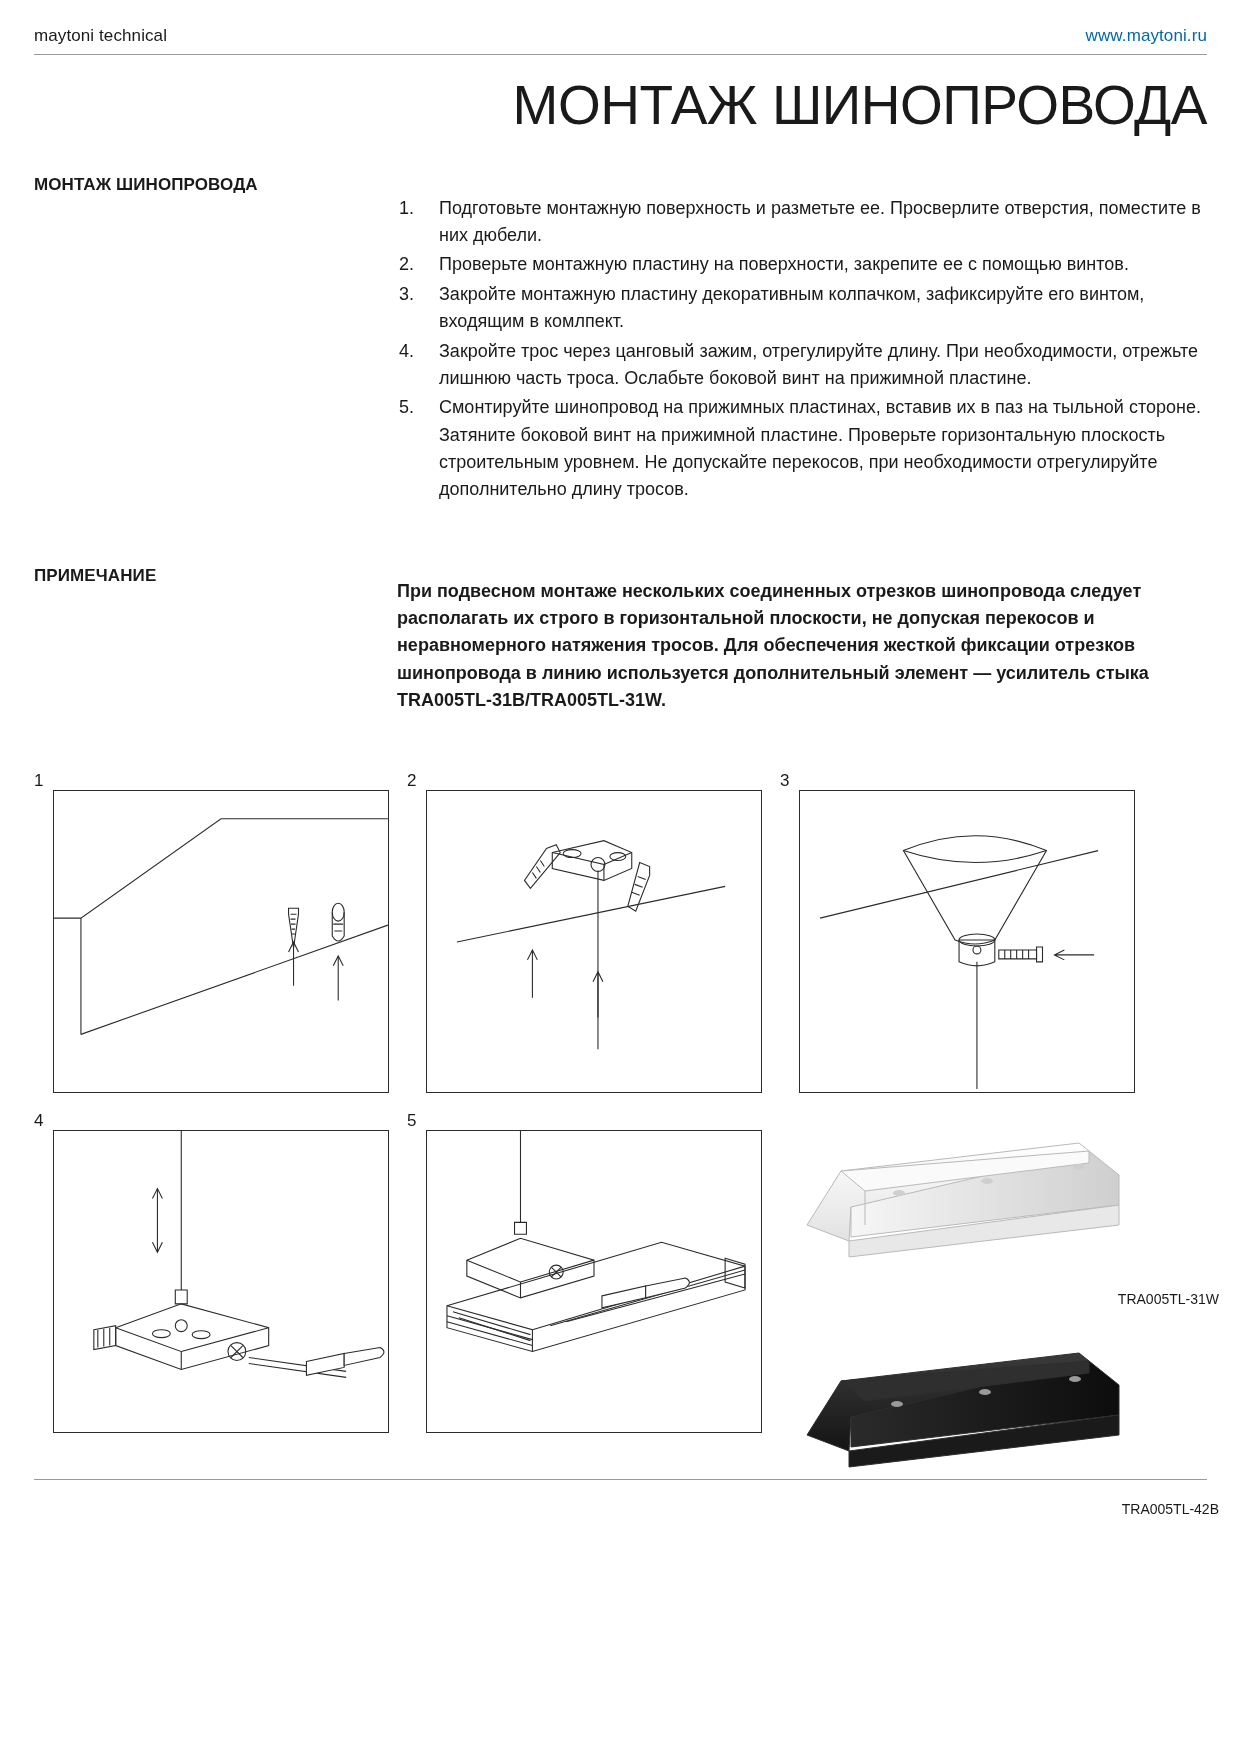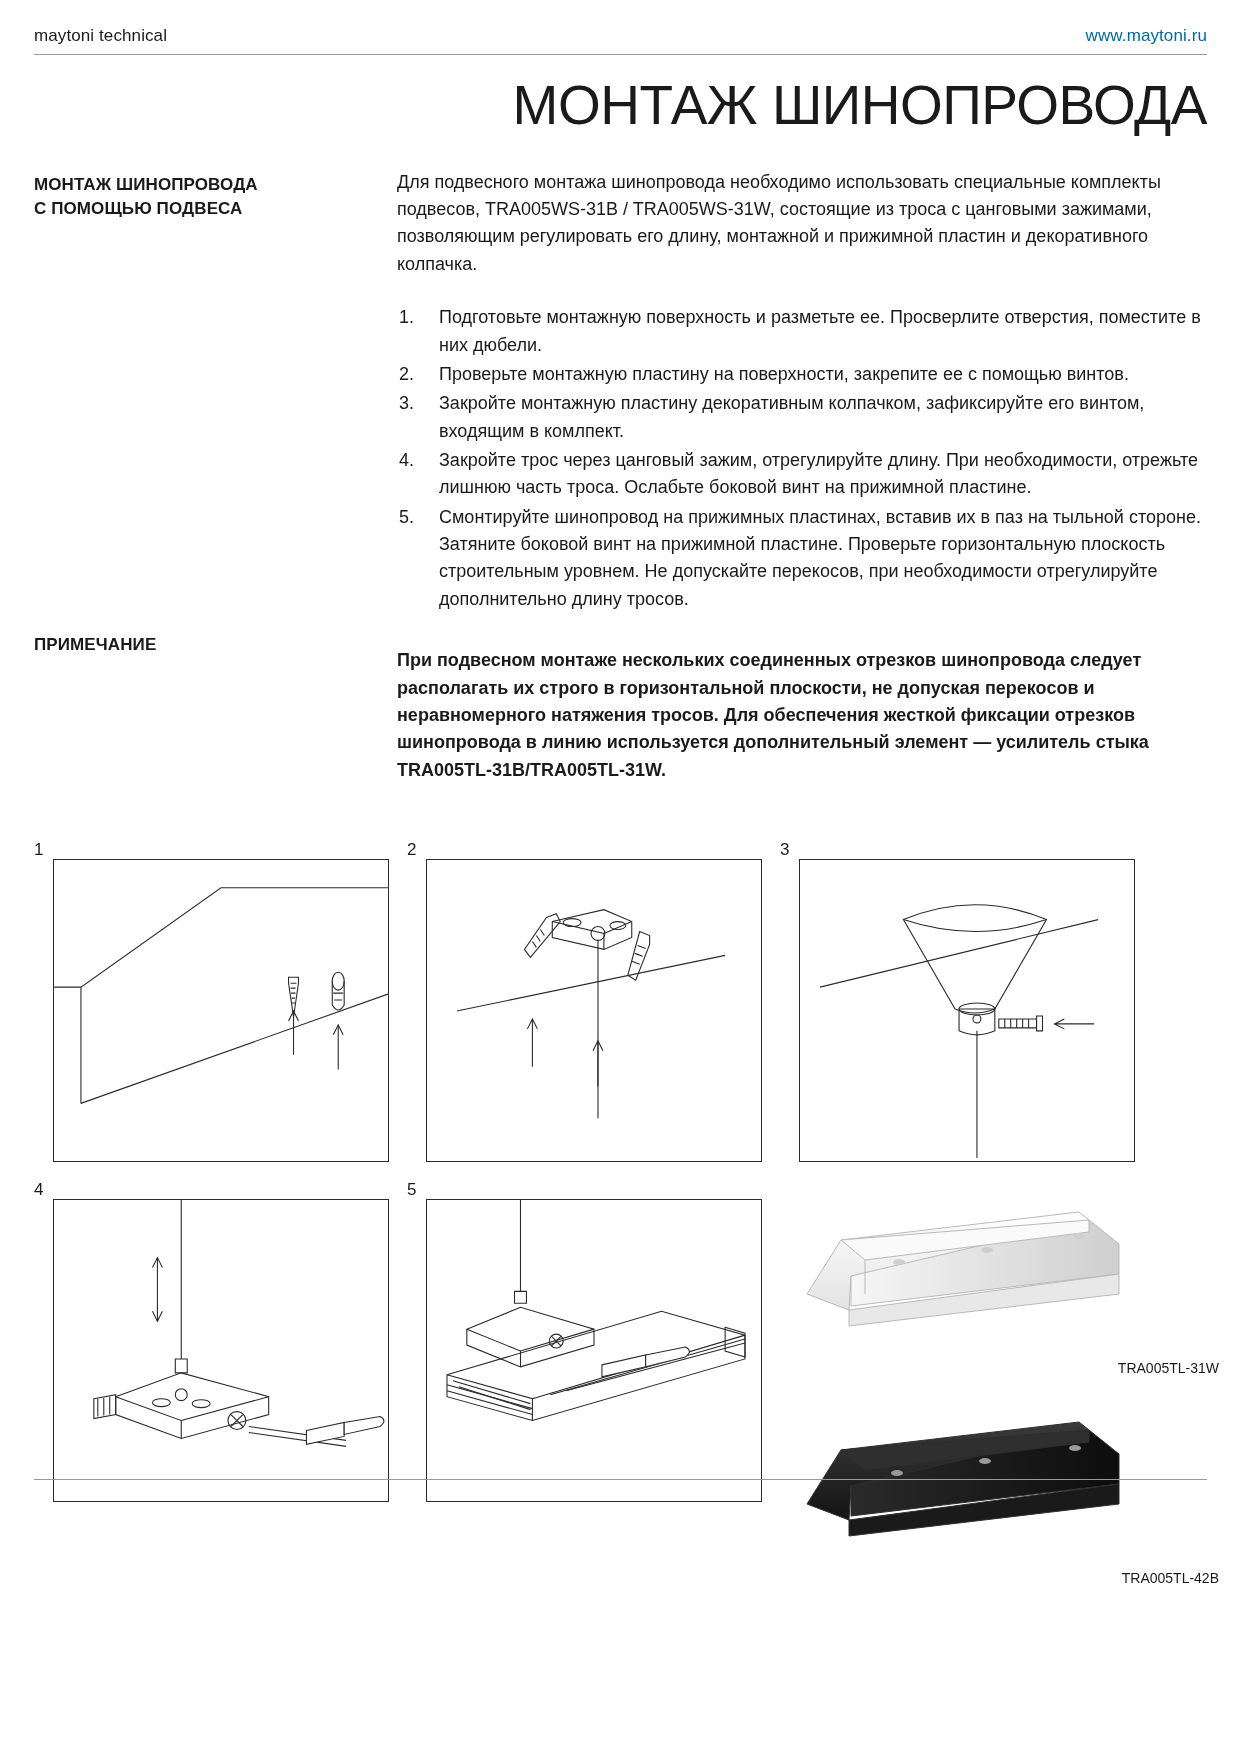--- a/index.html
+++ b/index.html
@@ -88,20 +88,21 @@
   ol.steps li::before {
     counter-increment: stp;
     content: counter(stp) ".";
     position: absolute;
     left: 2px;
     top: 0;
   }
 
   .note-block {
     display: flex;
+    margin-top: 40px;
   }
   .note-text {
     font-size: 18px;
     line-height: 1.52;
     font-weight: bold;
   }
 
   
   .figures {
     margin-top: 38px;
@@ -175,25 +176,23 @@
     <span class="brand">maytoni technical</span>
     <span class="site">www.maytoni.ru</span>
   </div>
 
   <h1 class="title">МОНТАЖ ШИНОПРОВОДА</h1>
 
   <div class="content">
     <div class="col-left">
       <div class="side-head">
         <div>МОНТАЖ ШИНОПРОВОДА</div>
-        <div>С ПОМОЩЬЮ ПОДВЕСА</div>
       </div>
     </div>
     <div class="col-right">
-      <p class="intro">Для подвесного монтажа шинопровода необходимо использовать специальные комплекты подвесов, TRA005WS-31B / TRA005WS-31W, состоящие из троса с цанговыми зажимами, позволяющим регулировать его длину, монтажной и прижимной пластин и декоративного колпачка.</p>
       <ol class="steps">
         <li>Подготовьте монтажную поверхность и разметьте ее. Просверлите отверстия, поместите в них дюбели.</li>
         <li>Проверьте монтажную пластину на поверхности, закрепите ее с помощью винтов.</li>
         <li>Закройте монтажную пластину декоративным колпачком, зафиксируйте его винтом, входящим в комлпект.</li>
         <li>Закройте трос через цанговый зажим, отрегулируйте длину. При необходимости, отрежьте лишнюю часть троса. Ослабьте боковой винт на прижимной пластине.</li>
         <li>Смонтируйте шинопровод на прижимных пластинах, вставив их в паз на тыльной стороне. Затяните боковой винт на прижимной пластине. Проверьте горизонтальную плоскость строительным уровнем. Не допускайте перекосов, при необходимости отрегулируйте дополнительно длину тросов.</li>
       </ol>
     </div>
   </div>
 

